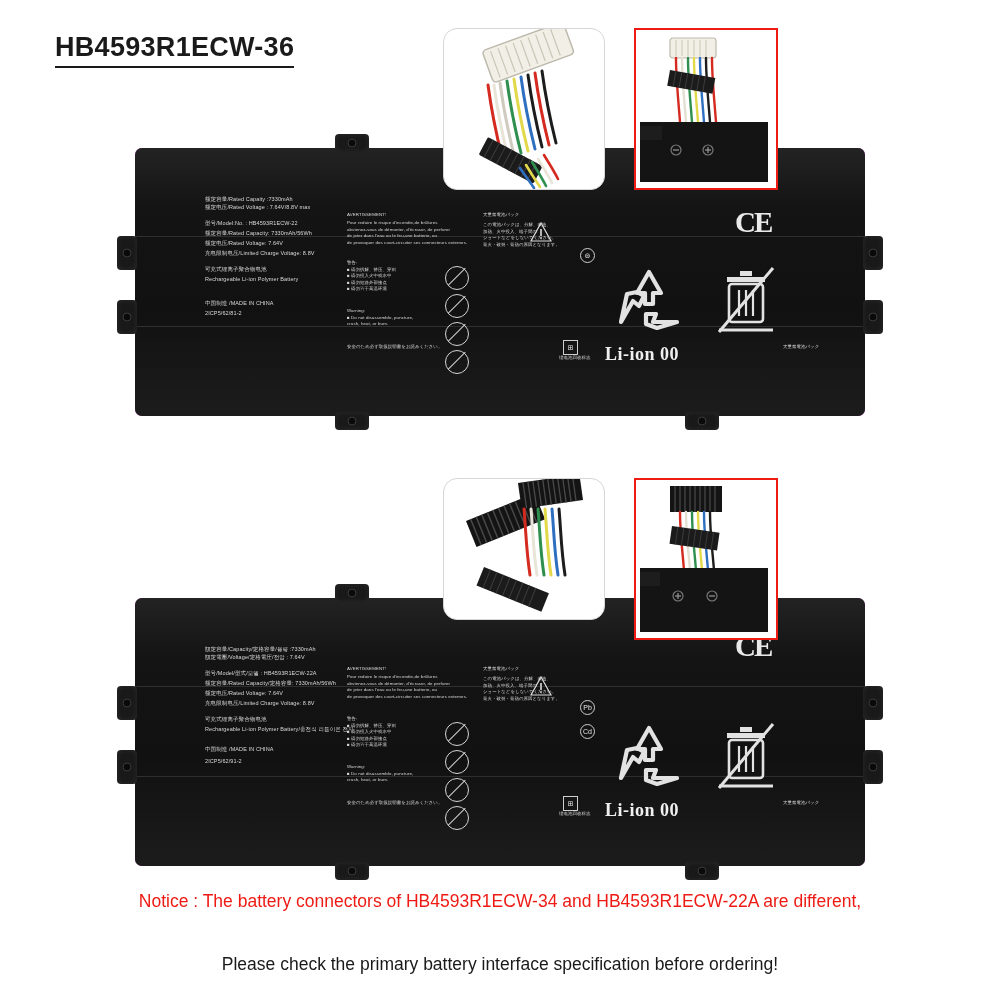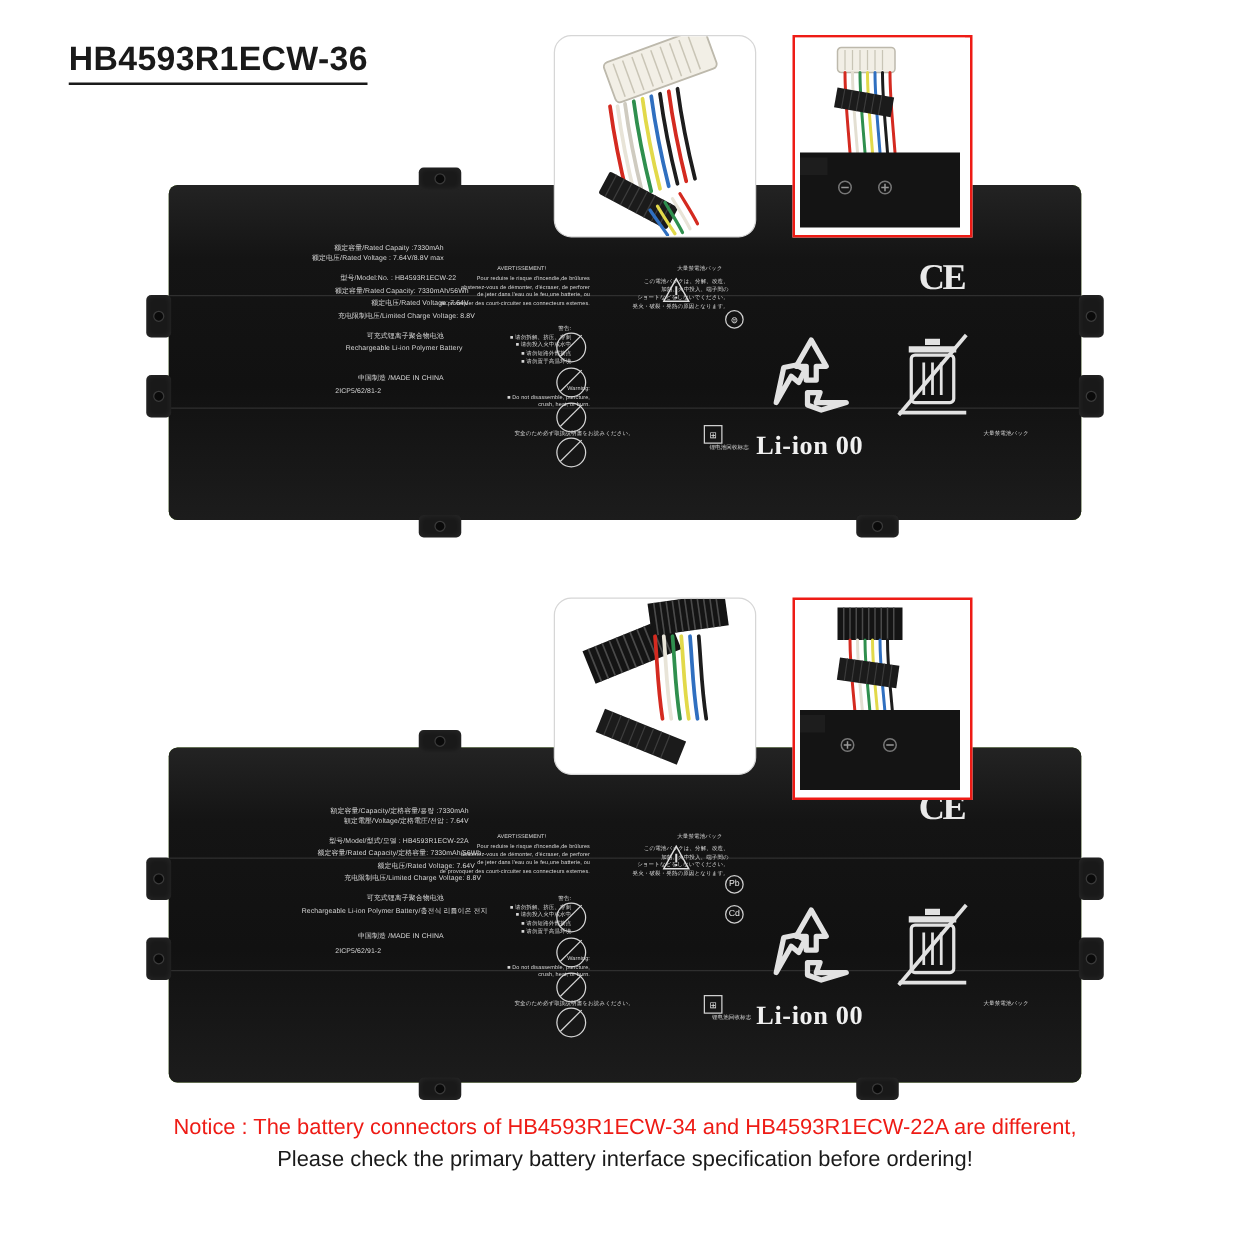--- a/index.html
+++ b/index.html
@@ -21,24 +21,23 @@
     color:#1a1a1a;
     letter-spacing:.3px;
     border-bottom:2px solid #1a1a1a;
     padding-bottom:3px;
     white-space:nowrap;
   }
 
   
   .battery{
     position:absolute;
-    background:#4d7c0f;
+    background:#a21caf;
     border-radius:7px;
     box-shadow:inset 0 0 22px rgba(255,255,255,.05);
-    text-align:right;
   }
   .batt-grad{
     position:absolute;inset:0;border-radius:7px;
     background:linear-gradient(180deg,#232323 0%,#141414 22%,#111 60%,#1c1c1c 100%);
   }
   .cell-seam{
     position:absolute;left:0;right:0;height:1px;background:rgba(255,255,255,.12);
   }
   
   .tab{
@@ -61,21 +60,21 @@
     letter-spacing:.1px;
   }
   .lbl.tiny{font-size:4.4px;line-height:1.5;}
 
   
   .ce{
     position:absolute;color:#e9e9e9;font-size:29px;font-weight:700;
     font-family:"Liberation Serif", serif;letter-spacing:-2px;
   }
   .liion{
-    position:absolute;color:#f0f0f0;font-size:21px;font-weight:700;
+    position:absolute;color:#f0f0f0;font-size:18px;font-weight:700;
     font-family:"Liberation Serif", serif;letter-spacing:.5px;
   }
   .circ{
     position:absolute;width:13px;height:13px;border-radius:50%;
     border:1px solid #cfcfcf;color:#e7e7e7;font-size:7px;
     display:flex;align-items:center;justify-content:center;
   }
   .sqr{
     position:absolute;width:13px;height:13px;
     border:1px solid #cfcfcf;color:#e7e7e7;font-size:7px;
@@ -99,21 +98,21 @@
   }
   .redbox{
     position:absolute;border:2.5px solid #ee1b15;background:#fff;
   }
 
   
   .notice{
     position:absolute;left:0;width:1000px;text-align:center;
   }
   .notice-line1{font-size:17.5px;color:#ee1b15;line-height:1.5;}
-  .notice-line2{font-size:17.5px;color:#1a1a1a;line-height:1.5;}
+  .notice-line2{font-size:17.5px;color:#1a1a1a;line-height:1.5;margin-top:37px;}
 </style>
 </head>
 <body>
 
 <div class="section" id="sec1">
 
   <div class="part-title" style="left:55px;top:32px;">HB4593R1ECW-36</div>
 
   <div class="battery" style="left:135px;top:148px;width:730px;height:268px;">
     <div class="batt-grad"></div>

